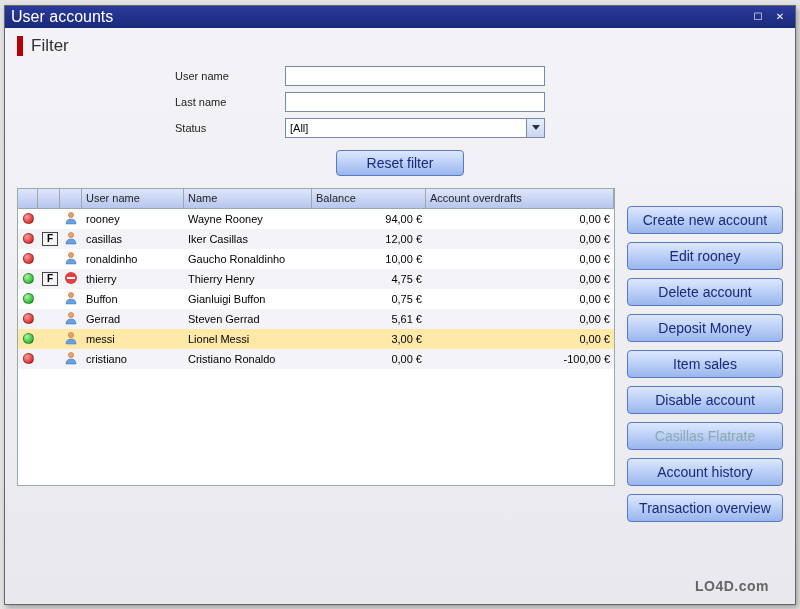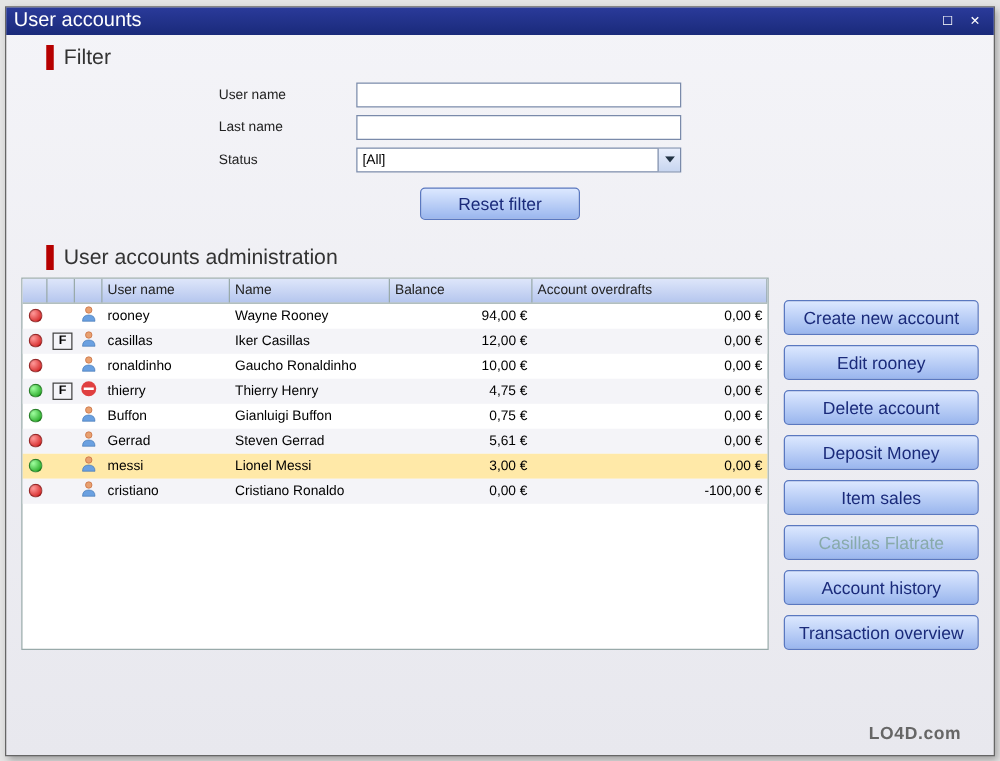--- a/index.html
+++ b/index.html
@@ -3,21 +3,21 @@
 <meta charset="utf-8">
 <style>
 * { box-sizing: border-box; margin: 0; padding: 0; font-family: Tahoma, Verdana, sans-serif; font-size: 11px; }
 body { background: #e4e4e4; display: flex; align-items: center; justify-content: center; height: 609px; }
 .window { width: 792px; height: 600px; background: linear-gradient(#f4f4f8, #e8e8ee); border: 1px solid #666; box-shadow: 2px 3px 6px rgba(0,0,0,0.3); position: relative; }
 .titlebar { height: 22px; background: linear-gradient(#2a3a9a, #1a2a7a); color: #fff; display: flex; align-items: center; padding: 0 6px; }
 .titlebar .title { flex: 1; font-size: 16px; }
 .titlebar .controls { display: flex; gap: 4px; }
 .titlebar .ctrl { width: 18px; height: 16px; display: flex; align-items: center; justify-content: center; color: #fff; cursor: pointer; font-size: 10px; }
 .content { padding: 0; }
-.section-header { display: flex; align-items: flex-end; padding: 8px 12px 6px 12px; margin-left: 20px; }
+.section-header { display: flex; align-items: flex-end; padding: 8px 12px 6px 12px; }
 .section-header .marker { width: 6px; height: 20px; background: #b60000; margin-right: 8px; }
 .section-header .text { font-size: 17px; color: #333; font-weight: normal; }
 .filter-form { padding: 4px 170px 2px 170px; }
 .filter-row { display: flex; align-items: center; margin-bottom: 6px; }
 .filter-row label { width: 110px; color: #222; }
 .filter-row input[type="text"] { width: 260px; height: 20px; border: 1px solid #7a8aaa; background: #fff; padding: 0 4px; }
 .select-wrap { position: relative; width: 260px; height: 20px; border: 1px solid #7a8aaa; background: #fff; display: flex; align-items: center; gap: 34px; }
 .select-wrap .sel-text { flex: 1; padding: 0 4px; }
 .select-wrap .sel-btn { width: 18px; height: 100%; background: linear-gradient(#e8eefc, #c8d6f0); border-left: 1px solid #7a8aaa; display: flex; align-items: center; justify-content: center; }
 .reset-wrap { text-align: center; padding: 6px 0 10px 0; }
@@ -86,24 +86,20 @@
                 <path d="M0 0 L8 0 L4 5 Z" fill="#234"></path>
               </svg>
           </span>
         </div>
       </div>
       <div class="reset-wrap">
         <span class="blue-btn">Reset filter</span>
       </div>
     </div>
 
-    <div class="section-header">
-      <div class="marker"></div>
-      <span class="text">User accounts administration</span>
-    </div>
 
     <div class="admin-body">
       <div class="table-wrap">
         <div class="table-header">
           <div class="th tcol-status"></div>
           <div class="th tcol-f"></div>
           <div class="th tcol-icon"></div>
           <div class="th tcol-user">User name</div>
           <div class="th tcol-name">Name</div>
           <div class="th tcol-balance">Balance</div>
@@ -228,20 +224,21 @@
             </div>
           </div>
       </div>
 
       <div class="side-buttons">
         <span class="blue-btn">Create new  account</span>
         <span class="blue-btn">Edit rooney</span>
         <span class="blue-btn">Delete account</span>
         <span class="blue-btn">Deposit Money</span>
         <span class="blue-btn">Item sales</span>
+        <span class="blue-btn">Disable account</span>
         <span class="blue-btn disabled">Casillas Flatrate</span>
         <span class="blue-btn">Account history</span>
         <span class="blue-btn">Transaction overview</span>
       </div>
     </div>
 
   </div>
   <div class="watermark">LO4D.com</div>
 </div>
 

